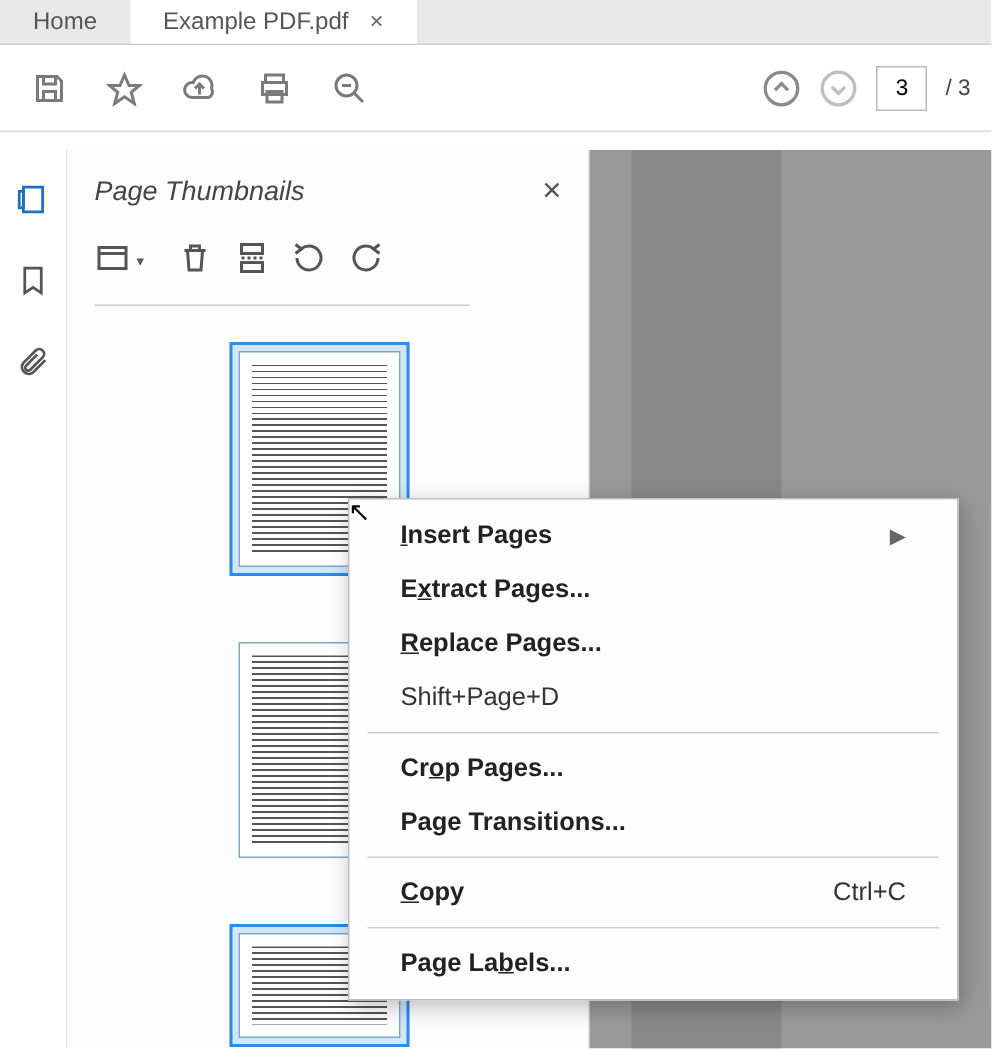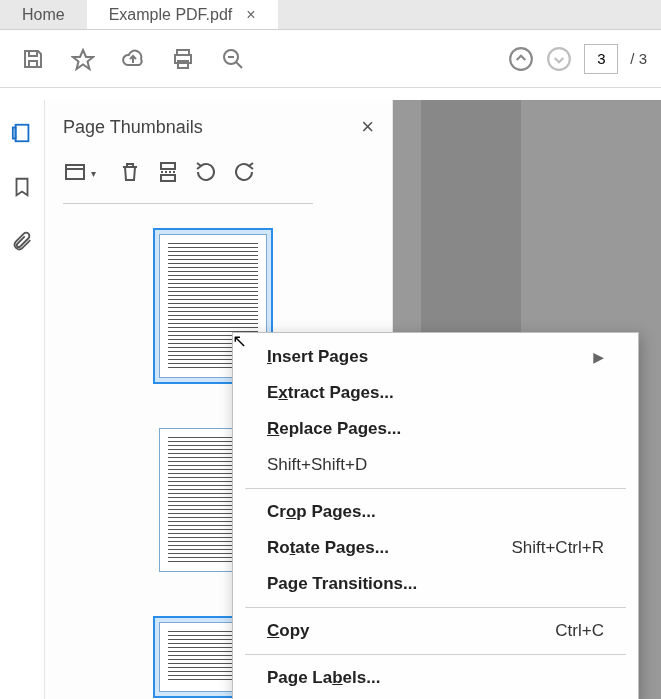--- a/index.html
+++ b/index.html
@@ -107,21 +107,21 @@
     box-sizing: border-box;
     padding: 14px 18px;
     overflow: hidden;
   }
   .panel-header {
     display: flex;
     align-items: center;
     justify-content: space-between;
     margin-bottom: 20px;
   }
-  .panel-header span { font-size: 18px; color:#444; }
+  .panel-header span { font-size: 18px; color:#444;font-style:italic; }
   .panel-header .close-x { font-size: 22px; color:#555; }
   .panel-tools {
     display:flex; align-items:center; gap:14px;
     padding-bottom: 16px;
     border-bottom: 1px solid #ccc;
     width: 250px;
   }
   .panel-tools svg { width:24px; height:24px; stroke:#555; fill:none; stroke-width:2;}
 
   .thumb-list {
@@ -372,29 +372,25 @@
     <span class="lbl"><u>I</u>nsert Pages</span>
     <span class="arrow">▶</span>
   </div>
   <div class="ctxitem">
     <span class="lbl">E<u>x</u>tract Pages...</span>
   </div>
   <div class="ctxitem">
     <span class="lbl"><u>R</u>eplace Pages...</span>
   </div>
   <div class="ctxitem">
-    <span class="shortcut">Shift+Shift+D</span>
+    <span class="shortcut">Shift+Page+D</span>
   </div>
   <div class="ctxsep"></div>
   <div class="ctxitem">
     <span class="lbl">Cr<u>o</u>p Pages...</span>
-  </div>
-  <div class="ctxitem">
-    <span class="lbl">Ro<u>t</u>ate Pages...</span>
-    <span class="shortcut">Shift+Ctrl+R</span>
   </div>
   <div class="ctxitem">
     <span class="lbl">Pa<u>g</u>e Transitions...</span>
   </div>
   <div class="ctxsep"></div>
   <div class="ctxitem">
     <span class="lbl"><u>C</u>opy</span>
     <span class="shortcut">Ctrl+C</span>
   </div>
   <div class="ctxsep"></div>

